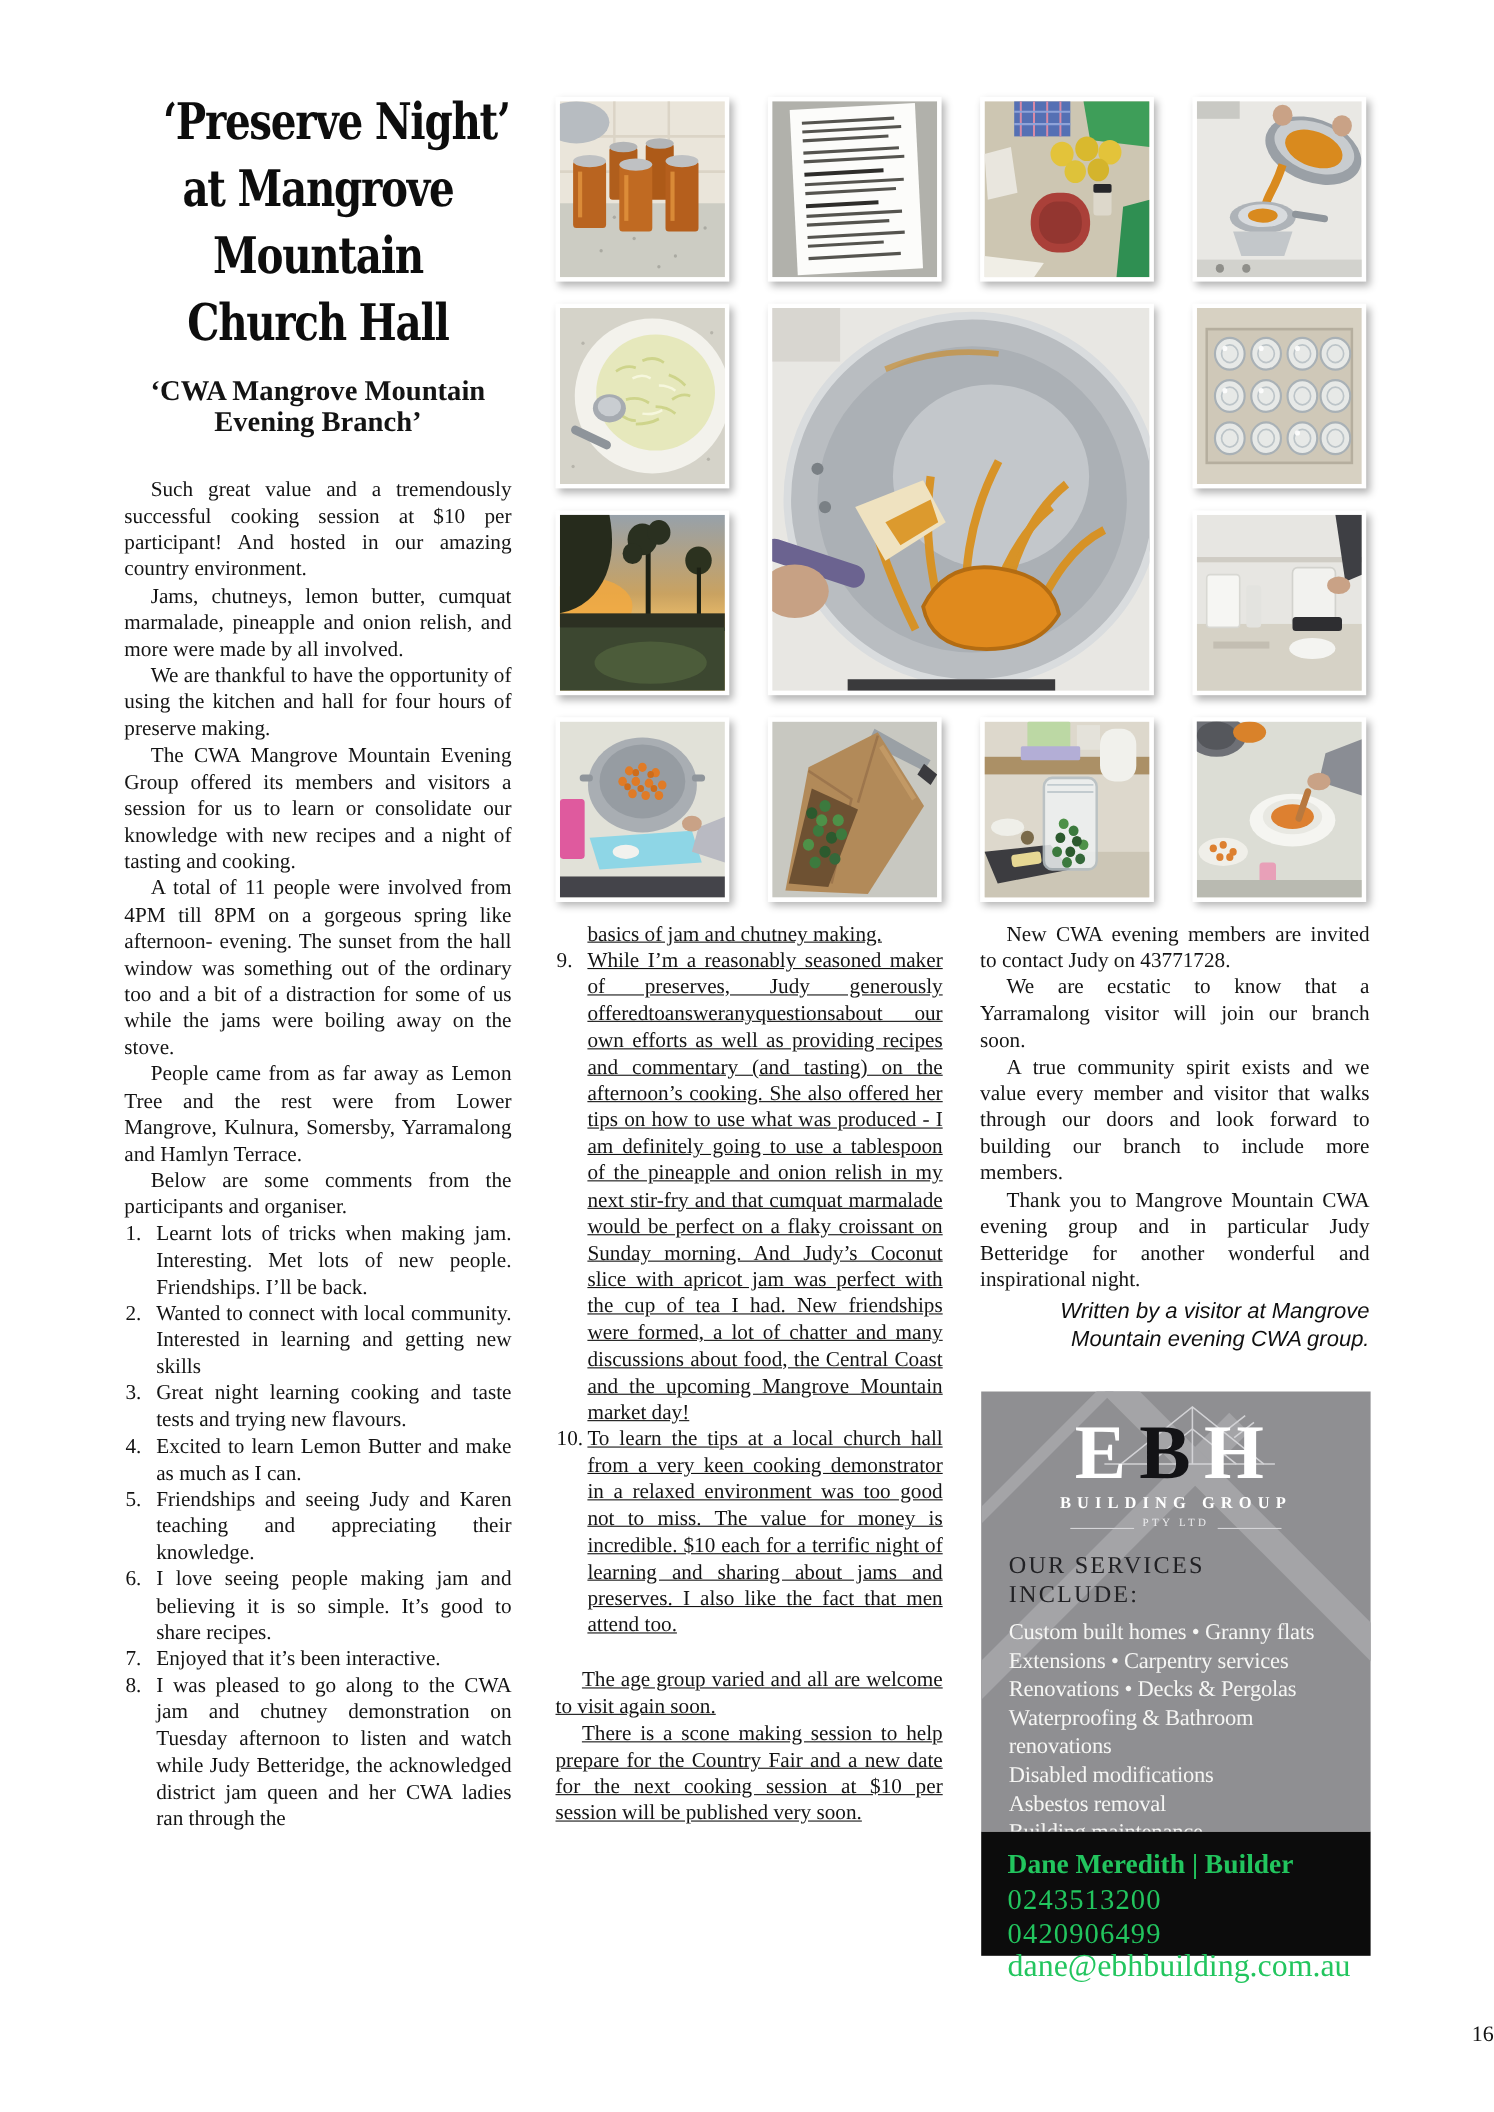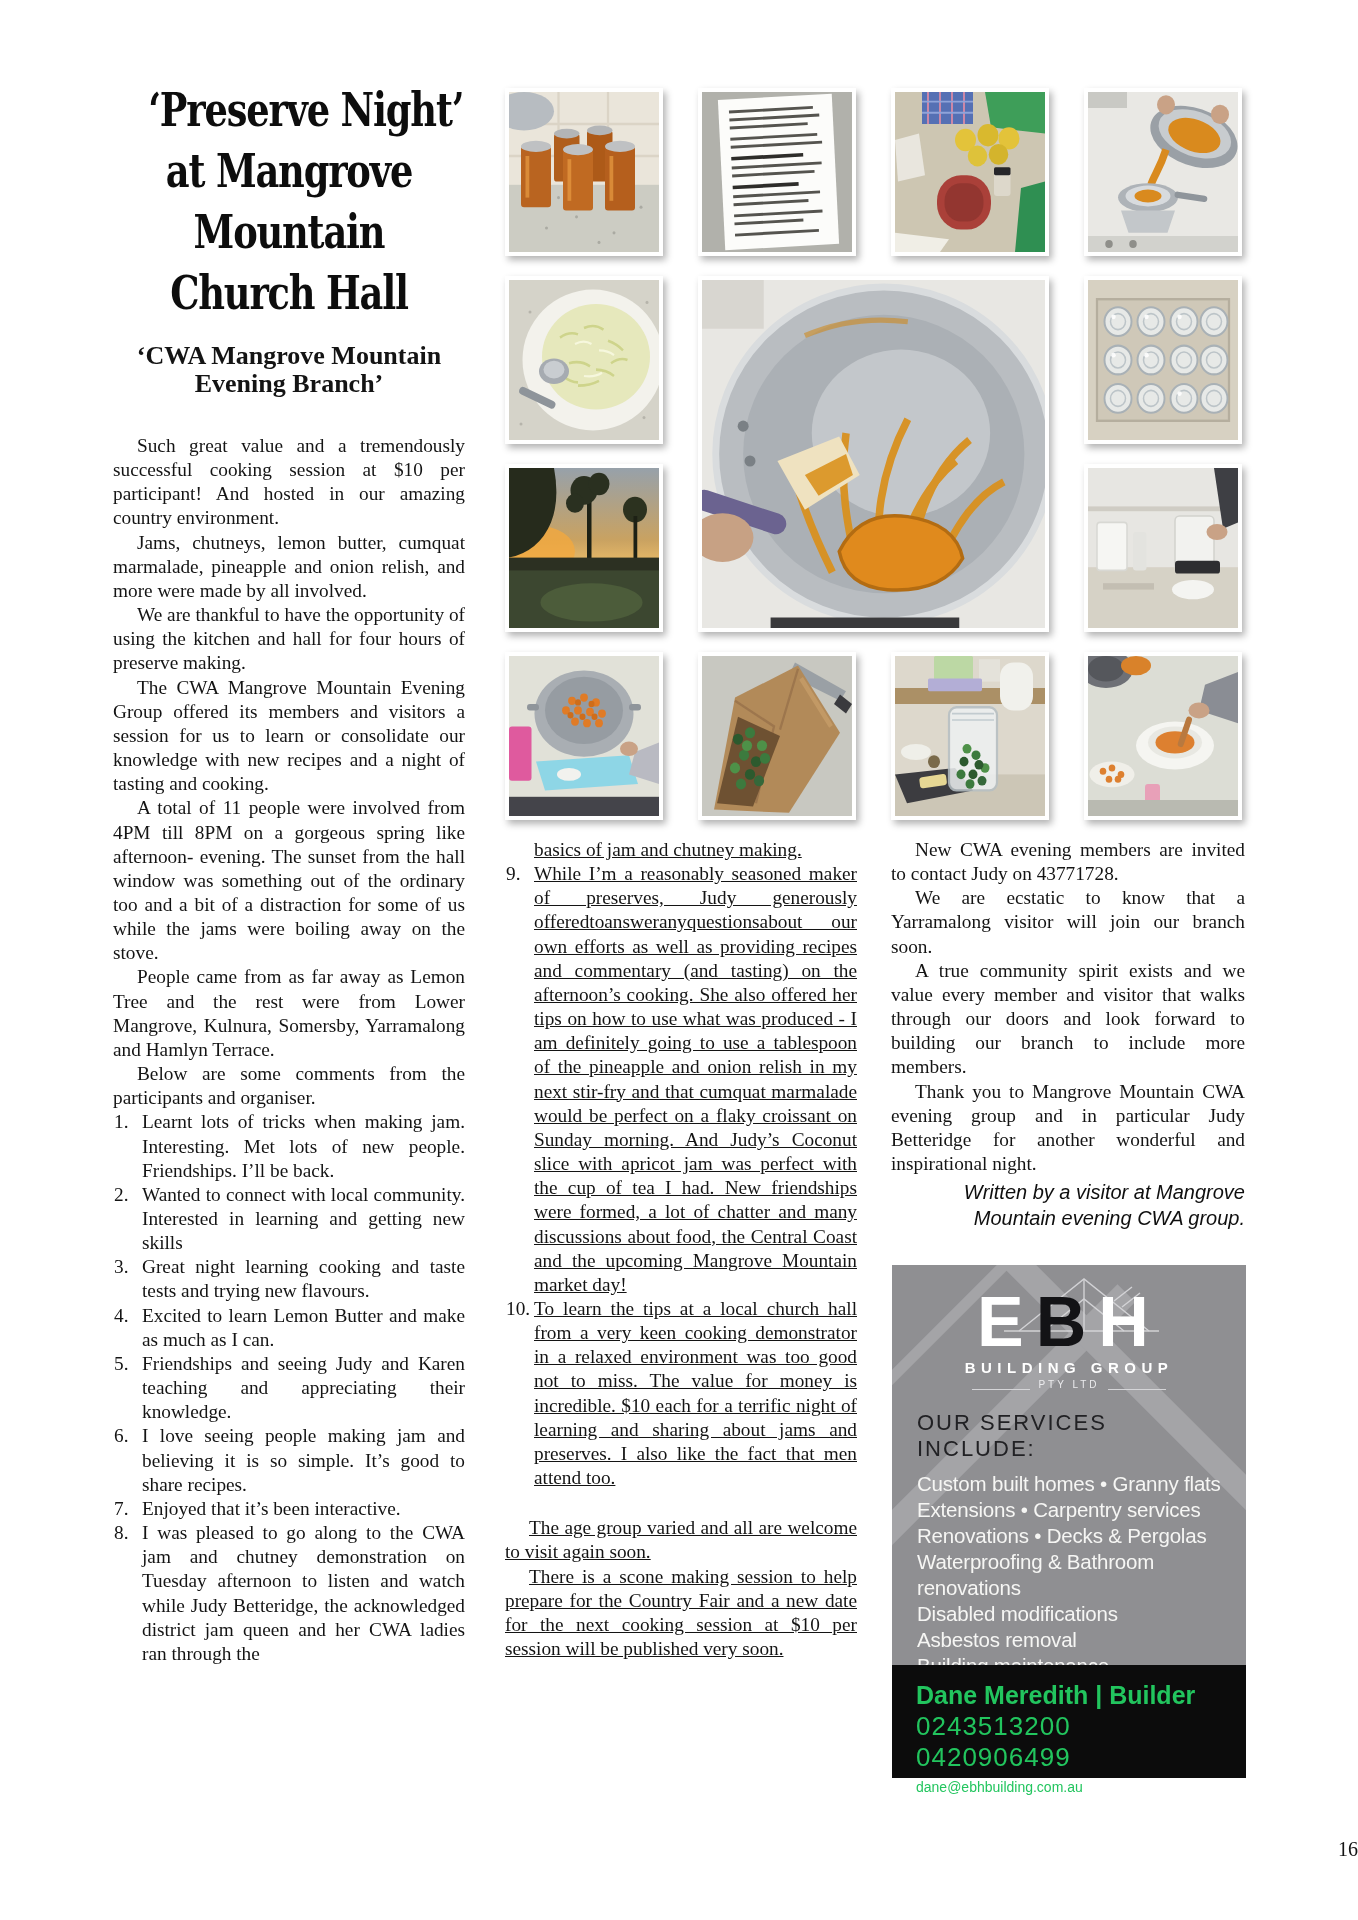--- a/index.html
+++ b/index.html
@@ -39,42 +39,42 @@
   #ph6{left:698px;top:276px;width:351px;height:356px;}
   #ph7{left:1084px;top:276px;width:158px;height:168px;}
   #ph8{left:505px;top:464px;width:158px;height:168px;}
   #ph9{left:1084px;top:464px;width:158px;height:168px;}
   #ph10{left:505px;top:652px;width:158px;height:168px;}
   #ph11{left:698px;top:652px;width:158px;height:168px;}
   #ph12{left:891px;top:652px;width:158px;height:168px;}
   #ph13{left:1084px;top:652px;width:158px;height:168px;}
 
   
-  .ad{position:absolute;left:892px;top:1265px;width:354px;font-family:Liberation Sans, sans-serif;}
+  .ad{position:absolute;left:892px;top:1265px;width:354px;font-family:Liberation Serif, serif;}
   .ad-gray{position:relative;height:400px;background:#8f8f92;overflow:hidden;}
   .stripe{position:absolute;background:#a4a4a7;}
   .s1{width:380px;height:25px;left:-90px;top:150px;transform:rotate(-45deg);}
   .s2{width:260px;height:11px;left:-95px;top:72px;transform:rotate(-45deg);}
   .s3{width:380px;height:25px;right:-90px;top:115px;transform:rotate(45deg);}
   .house-svg{position:absolute;left:50%;margin-left:-105px;top:6px;z-index:1;}
   .logo{position:relative;z-index:2;text-align:center;padding-top:22px;}
   .logo-letters{font-weight:700;font-size:70px;line-height:70px;letter-spacing:12px;color:#ffffff;}
   .letter-b{color:#131316;}
   .ebh-sub{margin-top:2px;font-size:15px;font-weight:700;letter-spacing:5.5px;color:#ffffff;}
   .ebh-pty{margin-top:3px;display:flex;align-items:flex-end;justify-content:center;gap:8px;
            font-size:10px;letter-spacing:3px;color:#ececee;}
   .ebh-pty .rule{width:58px;height:1px;background:#d5d5d8;}
   .services-heading{position:relative;z-index:2;margin:20px 0 9px;padding:0 25px;
            font-size:22px;letter-spacing:2px;color:#212124;}
   .services{position:relative;z-index:2;padding:0 25px;font-size:20.5px;line-height:26px;
            letter-spacing:-0.2px;color:#f6f6f4;}
   .ad-black{background:#0c0c0c;color:#22c55e;height:113px;box-sizing:border-box;padding:15px 10px 0 24px;}
   .contact-name{font-size:25px;font-weight:700;line-height:31px;}
   .contact-phone{font-size:26px;line-height:31px;letter-spacing:1px;}
-  .contact-email{font-size:14px;line-height:29px;}
+  .contact-email{font-size:29px;line-height:29px;}
 
   .pageno{position:absolute;left:0;right:0;top:1838px;text-align:right;font-size:20px;padding-left:24px;}
 </style>
 </head>
 <body>
 
 <div class="page">
 
   <div class="col col-left">
     <h1 class="title">

